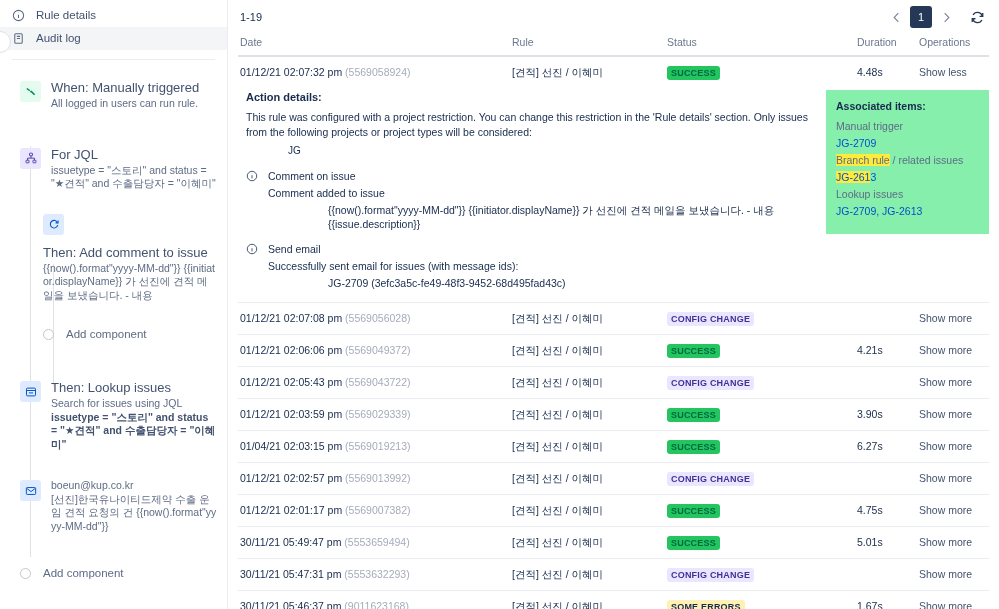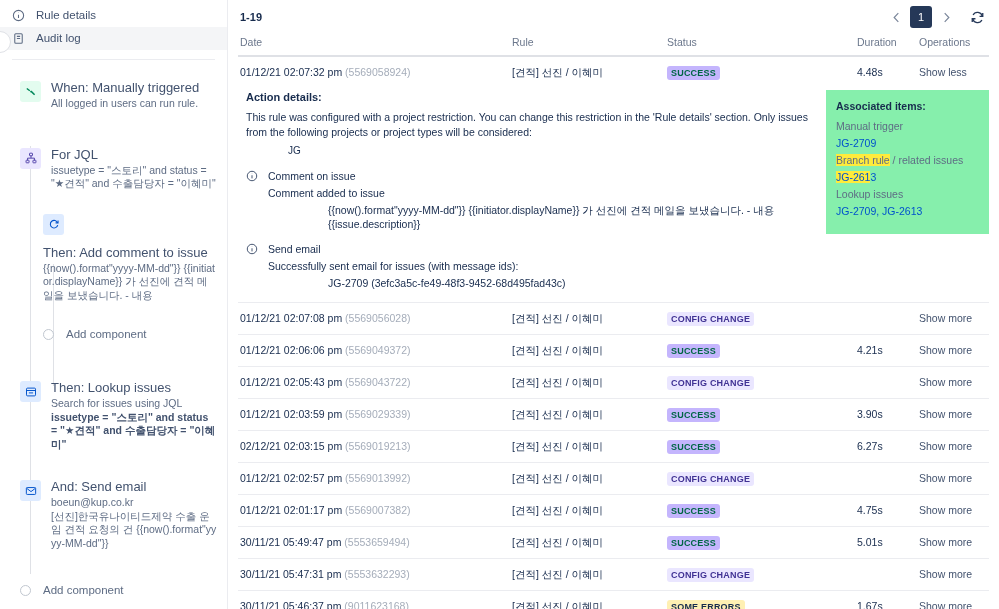--- a/index.html
+++ b/index.html
@@ -138,21 +138,21 @@
     height: 609px;
     padding: 0 10px 0 10px;
     position: relative;
     overflow: hidden;
   }
   .topbar {
     height: 34px;
     display: flex; align-items: center;
     padding: 0 0 0 2px;
   }
-  .range-label { font-size: 11px; color: #172b4d; font-weight: bold; }
+  .range-label { font-size: 11px; color: #172b4d; font-weight: normal; }
   .pager { margin-left: auto; display: flex; align-items: center; gap: 3px; }
   .pg-arrow {
     width: 22px; height: 22px;
     display: flex; align-items: center; justify-content: center;
     color: #7a869a; cursor: pointer; font-size: 12px;
   }
   .pg-num {
     width: 22px; height: 22px;
     background: #253858; color: #fff;
     border-radius: 3px;
@@ -194,21 +194,21 @@
   .dur { color: #172b4d; }
   .ops-link { color: #42526e; cursor: pointer; }
   .badge {
     display: inline-block;
     font-size: 9px; font-weight: bold;
     letter-spacing: .2px;
     padding: 2px 4px 1px 4px;
     border-radius: 3px;
     line-height: 11px;
   }
-  .badge.success { background: #c4b5fd; color: #006644; }
+  .badge.success { background: #22c55e; color: #006644; }
   .badge.config  { background: #eae6ff; color: #403294; }
   .badge.errors  { background: #fff0b3; color: #172b4d; }
 
   
   tr.detail-row > td { padding: 0 0 12px 0; border-bottom: 1px solid #ebecf0; }
   .detail-wrap { display: flex; gap: 6px; align-items: flex-start; }
   .detail-left { flex: 1 1 auto; padding-left: 8px; padding-top: 2px; min-width: 0; }
   .detail-title { font-size: 11px; font-weight: bold; color: #172b4d; margin-bottom: 6px; }
   .detail-note { font-size: 10.5px; color: #172b4d; line-height: 15px; }
   .detail-proj { font-size: 10px; color: #172b4d; padding-left: 42px; margin-top: 4px; }
@@ -328,21 +328,20 @@
       </div>
 
       <div class="node" style="margin-top:28px;">
         <span class="node-ico ico-action">
           <svg width="12" height="12" viewBox="0 0 16 16" fill="none" stroke="currentColor" stroke-width="1.3">
             <rect x="1.8" y="3.4" width="12.4" height="9.2" rx="1.2"></rect>
               <path d="M2.2 4.4L8 8.8l5.8-4.4"></path>
           </svg>
         </span>
         <div class="node-body">
-          <div class="node-title">And: Send email</div>
           <div class="node-sub" style="white-space:pre-line;">boeun@kup.co.kr
 [선진]한국유나이티드제약 수출 운임 견적 요청의 건 {{now().format"yyyy-MM-dd"}}</div>
         </div>
       </div>
 
       <div class="add-component" style="margin-top:34px;">
         <span class="dot"></span>
         <span class="add-label">Add component</span>
       </div>
     </div>
@@ -468,21 +467,21 @@
             <td><span class="ops-link">Show more</span></td>
           </tr>
           <tr>
             <td><span>01/12/21 02:03:59 pm </span><span class="date-id">(5569029339)</span></td>
             <td>[견적] 선진 / 이혜미</td>
             <td><span class="badge success">SUCCESS</span></td>
             <td class="dur">3.90s</td>
             <td><span class="ops-link">Show more</span></td>
           </tr>
           <tr>
-            <td><span>02/12/21 02:03:15 pm </span><span class="date-id">(5569019213)</span></td>
+            <td><span>01/04/21 02:03:15 pm </span><span class="date-id">(5569019213)</span></td>
             <td>[견적] 선진 / 이혜미</td>
             <td><span class="badge success">SUCCESS</span></td>
             <td class="dur">6.27s</td>
             <td><span class="ops-link">Show more</span></td>
           </tr>
           <tr>
             <td><span>01/12/21 02:02:57 pm </span><span class="date-id">(5569013992)</span></td>
             <td>[견적] 선진 / 이혜미</td>
             <td><span class="badge config">CONFIG CHANGE</span></td>
             <td class="dur"></td>

